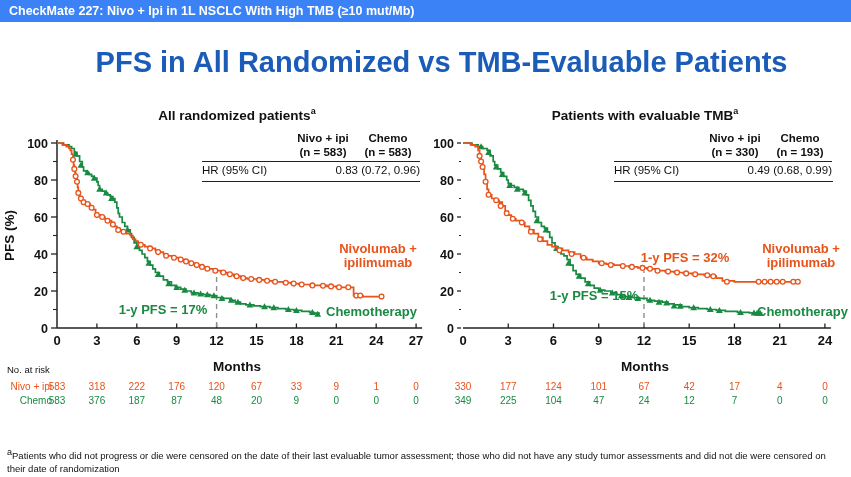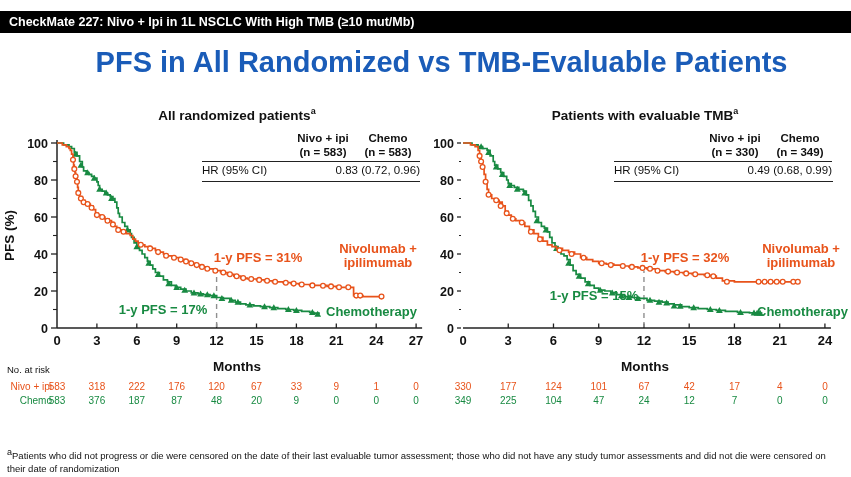--- a/index.html
+++ b/index.html
@@ -49,21 +49,21 @@
   .c1 .slabel.chemo{left:336px;top:205px;}
   .months{position:absolute;top:259px;font-size:13.5px;font-weight:bold;text-align:center;color:#111;}
   .c0 .months{left:57px;width:360px;}
   .c1 .months{left:42px;width:364px;}
   .noatrisk{position:absolute;left:7px;top:264px;font-size:9.5px;font-weight:normal;color:#111;}
   .footnote{position:absolute;left:7px;top:447px;width:838px;font-size:9.5px;line-height:1.32;color:#111;}
 </style>
 </head>
 <body>
 
-<div class="banner" style="background: #000000; margin-top: 11px;">
+<div class="banner" style="background: #3b82f6;">
   <span>CheckMate 227: Nivo + Ipi in 1L NSCLC With High TMB (≥10 mut/Mb)</span>
 </div>
 
 <h1 class="main-title" style="color: rgb(26, 92, 184);">PFS in All Randomized vs TMB-Evaluable Patients</h1>
 
 <div class="chart c0">
   <div class="ctitle">
     <span>All randomized patients</span><sup>a</sup>
   </div>
   <svg class="plot" width="430" height="315" viewBox="0 0 430 315">
@@ -209,21 +209,20 @@
   <div class="hrtable">
     <div></div>
     <div class="hr-h">Nivo + ipi</div>
     <div class="hr-h">Chemo</div>
     <div></div>
     <div class="hr-n">(n = 583)</div>
     <div class="hr-n">(n = 583)</div>
     <div class="hr-label">HR (95% CI)</div>
     <div class="hr-value">0.83 (0.72, 0.96)</div>
   </div>
-  <div class="anno a0 col-nivo" style="color: rgb(232, 83, 27);">1-y PFS = 31%</div>
   <div class="anno a1 col-chemo" style="color: rgb(24, 138, 66);">1-y PFS = 17%</div>
   <div class="slabel nivo col-nivo" style="color: rgb(232, 83, 27);">
     <span>Nivolumab +</span><br>
     <span>ipilimumab</span>
   </div>
   <div class="slabel chemo col-chemo" style="color: rgb(24, 138, 66);">Chemotherapy</div>
   <div class="months">Months</div>
   <div class="noatrisk">No. at risk</div>
 </div>
 
@@ -354,21 +353,21 @@
       <text x="313.44" y="304" text-anchor="middle" font-size="10" fill="#188A42">7</text>
       <text x="358.68" y="304" text-anchor="middle" font-size="10" fill="#188A42">0</text>
       <text x="403.92" y="304" text-anchor="middle" font-size="10" fill="#188A42">0</text>
     </svg>
   <div class="hrtable">
     <div></div>
     <div class="hr-h">Nivo + ipi</div>
     <div class="hr-h">Chemo</div>
     <div></div>
     <div class="hr-n">(n = 330)</div>
-    <div class="hr-n">(n = 349)</div>
+    <div class="hr-n">(n = 193)</div>
     <div class="hr-label">HR (95% CI)</div>
     <div class="hr-value">0.49 (0.68, 0.99)</div>
   </div>
   <div class="anno a0 col-nivo" style="color: rgb(232, 83, 27);">1-y PFS = 32%</div>
   <div class="anno a1 col-chemo" style="color: rgb(24, 138, 66);">1-y PFS = 15%</div>
   <div class="slabel nivo col-nivo" style="color: rgb(232, 83, 27);">
     <span>Nivolumab +</span><br>
     <span>ipilimumab</span>
   </div>
   <div class="slabel chemo col-chemo" style="color: rgb(24, 138, 66);">Chemotherapy</div>

